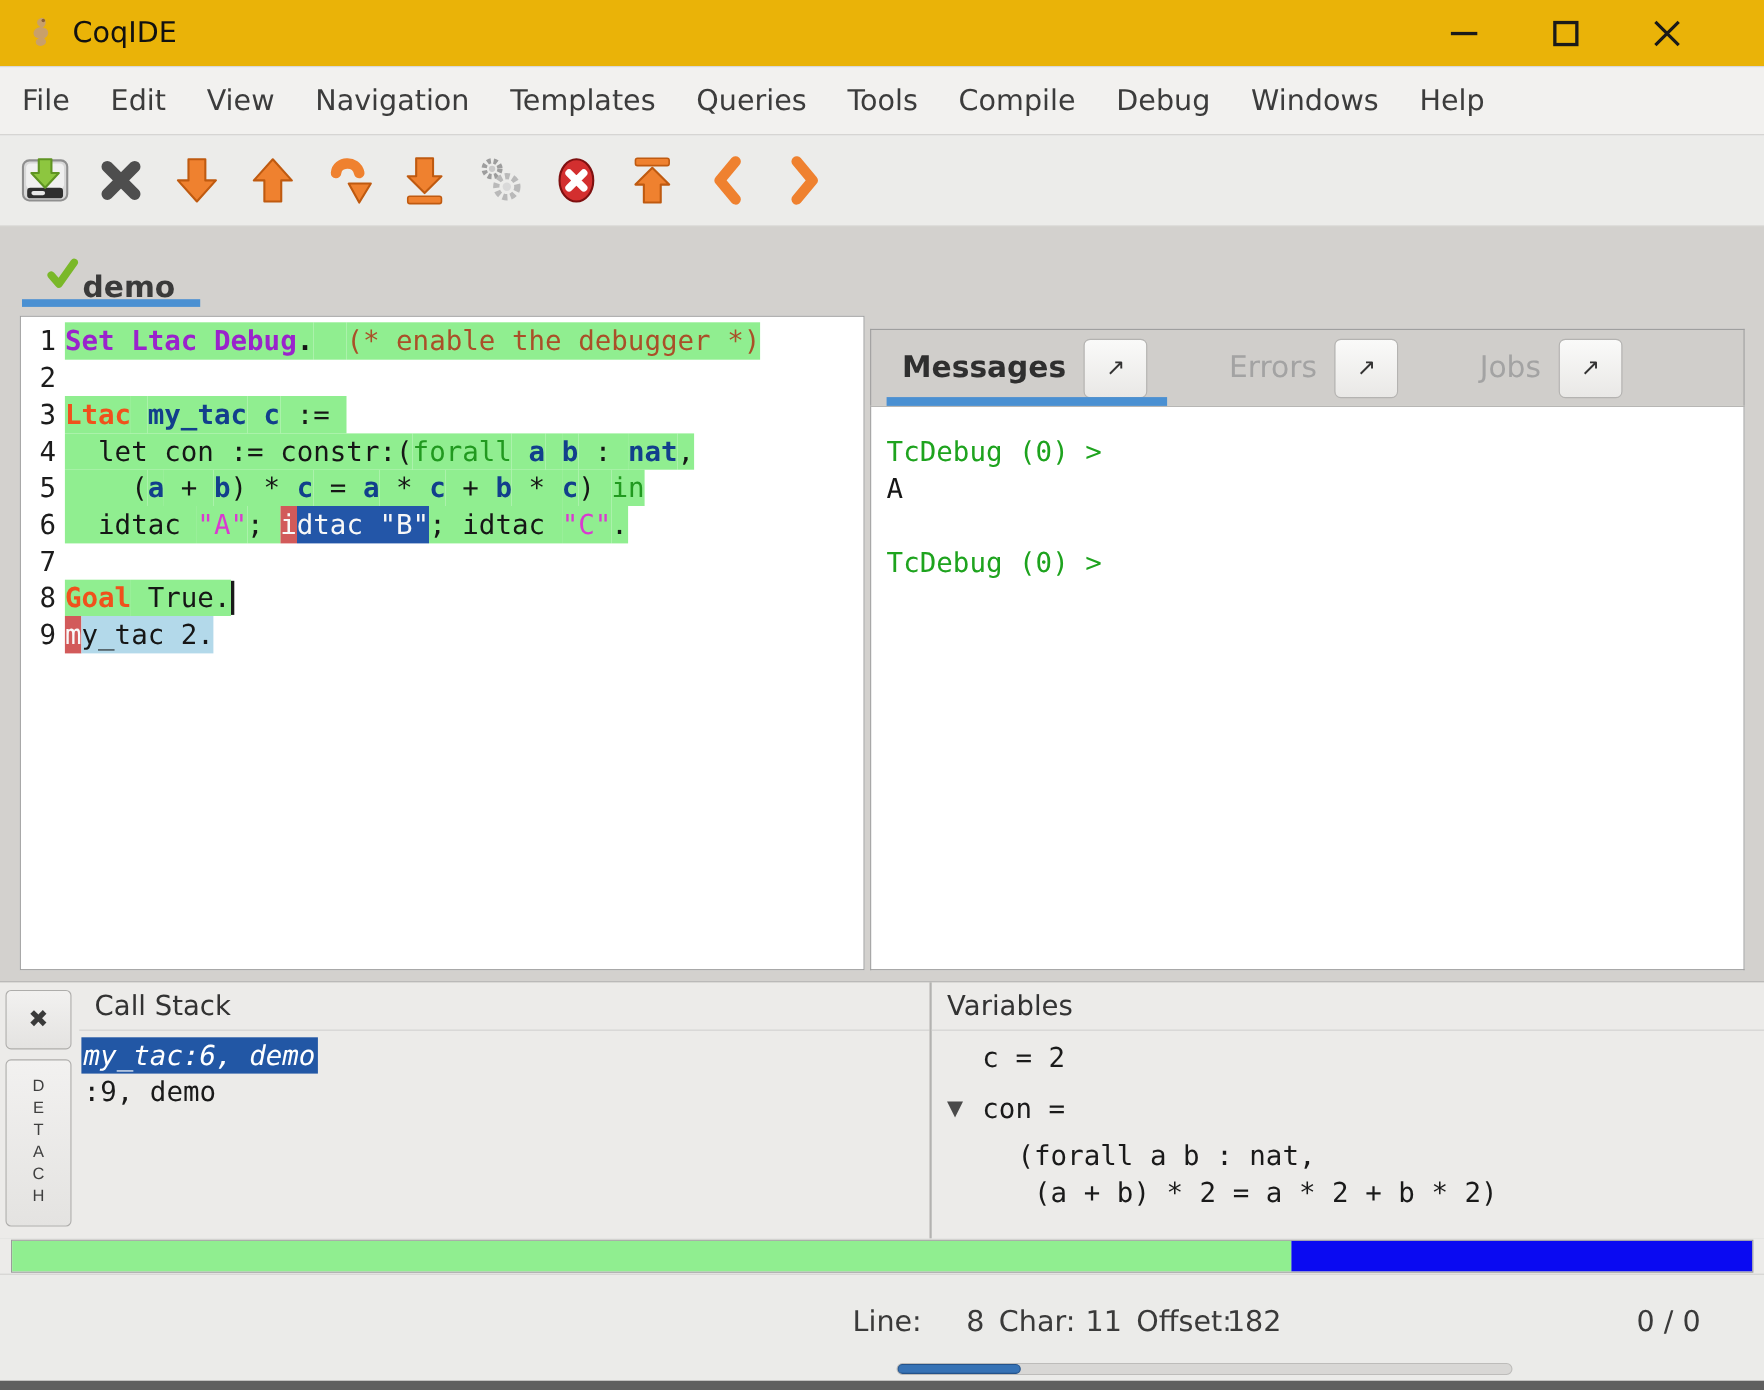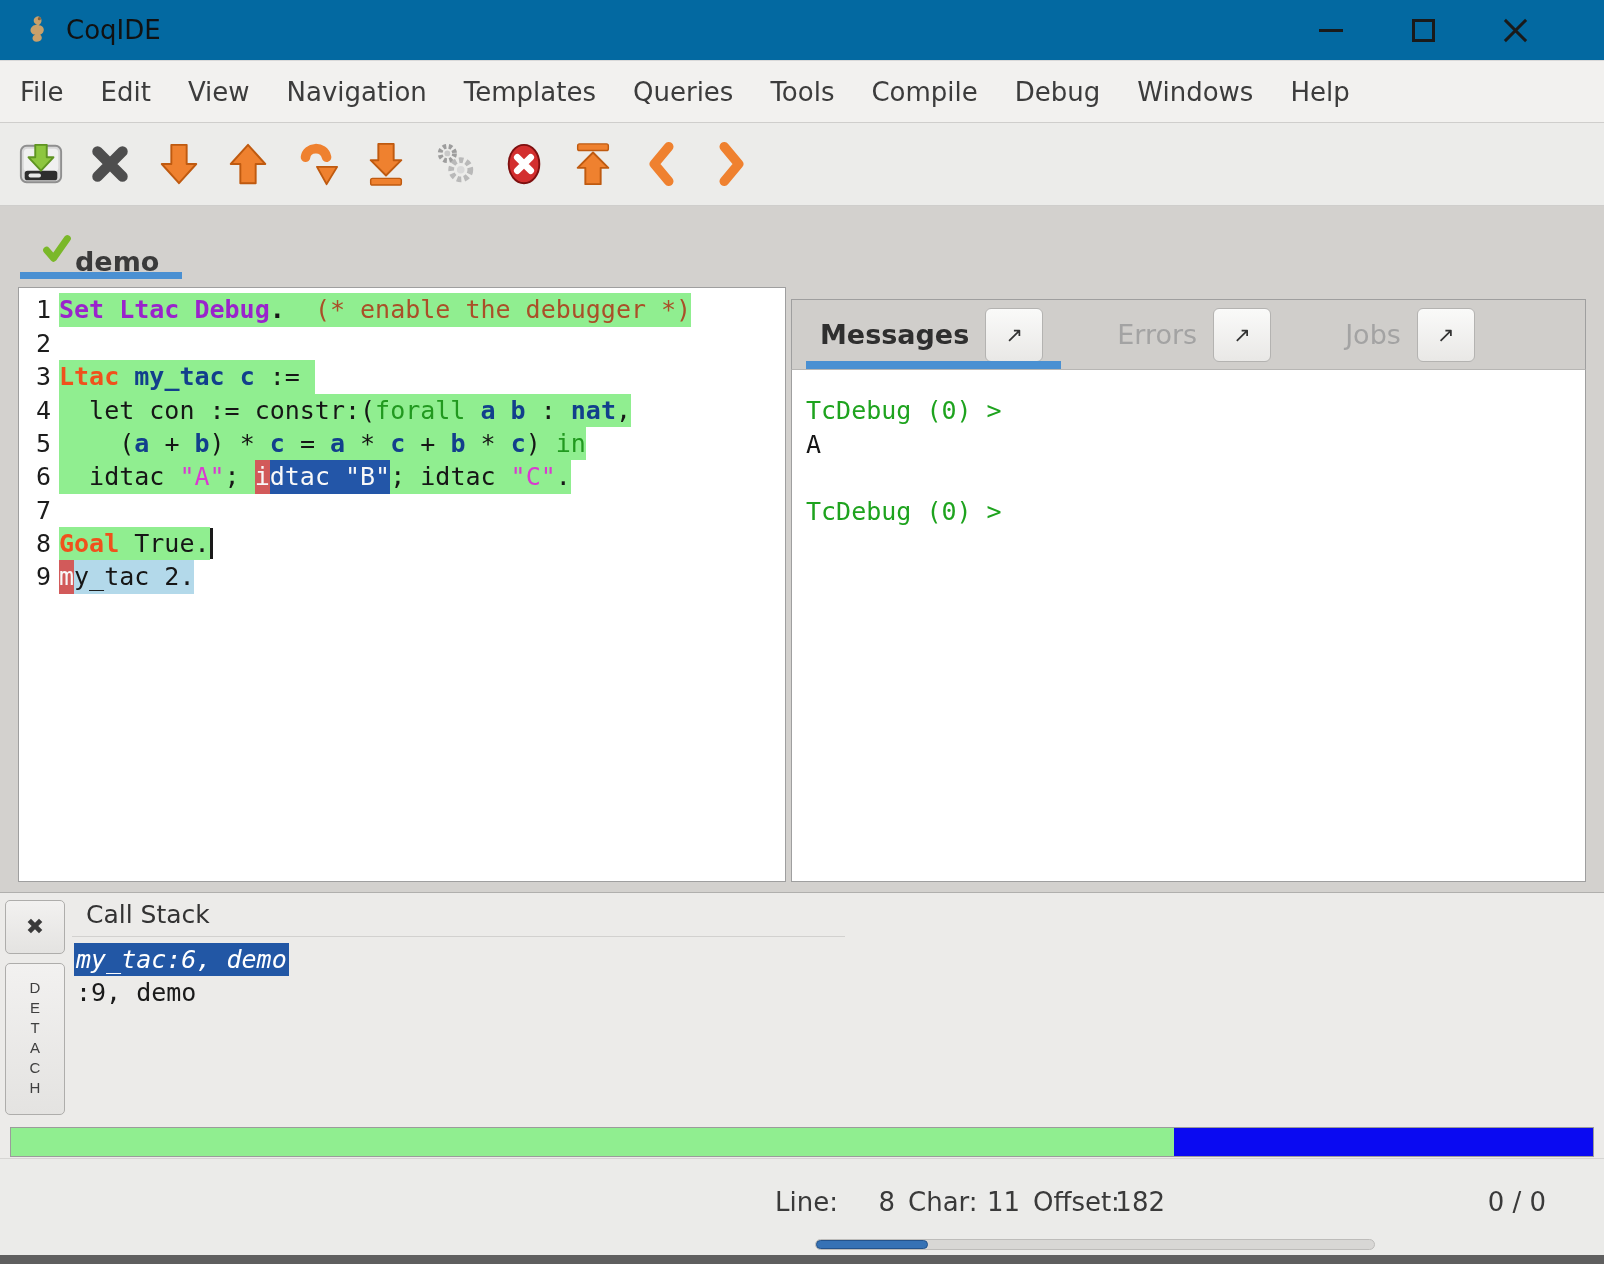--- a/index.html
+++ b/index.html
@@ -1,20 +1,20 @@
 <!DOCTYPE html>
 <html><head>
 <meta charset="utf-8">
 <style>
   * { box-sizing: border-box; margin: 0; padding: 0; }
   body { margin: 0; background: #777; font-family: "DejaVu Sans", "Liberation Sans", sans-serif; }
   .window { width: 1604px; height: 1264px; background: #d3d1ce; outline: 1px solid #8c8c8c; display: flex; flex-direction: column; overflow: hidden; }
 
   
-  .titlebar { height: 62px; background: #0369a1; display: flex; align-items: center; padding: 0 24px; border-bottom: 1px solid #d9d9d9; }
+  .titlebar { height: 62px; background: #eab308; display: flex; align-items: center; padding: 0 24px; border-bottom: 1px solid #d9d9d9; }
   .app-icon { width: 28px; height: 36px; margin-right: 14px; display: inline-flex; align-items: center; }
   .title { font-size: 26px; color: #111; }
   .win-controls { margin-left: auto; display: flex; align-items: center; gap: 58px; padding-right: 48px; }
   .wc { background: none; border: none; width: 34px; height: 34px; display: flex; align-items: center; justify-content: center; cursor: default; }
   .glyph-min { width: 24px; height: 3px; background: #1a1a1a; display: block; }
   .glyph-max { width: 23px; height: 23px; border: 3px solid #1a1a1a; display: block; }
   .glyph-close { width: 27px; height: 27px; }
   .glyph-close path { stroke: #1a1a1a; stroke-width: 3; fill: none; }
 
   
@@ -317,20 +317,29 @@
           <span class="vert">DETACH</span>
         </button>
     </div>
     <div class="callstack-panel">
       <div class="panel-header">Call Stack</div>
       <div class="frames" id="frames">
           <div class="frame selected">my_tac:6, demo</div>
           <div class="frame">:9, demo</div>
         </div>
     </div>
+    <div class="variables-panel">
+      <div class="panel-header">Variables</div>
+      <div class="var-entries" id="varEntries">
+          <div class="var-entry lvl1"><span>c = 2</span></div>
+          <div class="var-entry lvl1 gap-lg"><span class="exp">▼</span><span>con =</span></div>
+          <div class="var-entry lvl2 gap-md"><span>(forall a b : nat,</span></div>
+          <div class="var-entry lvl2"><span> (a + b) * 2 = a * 2 + b * 2)</span></div>
+        </div>
+    </div>
   </div>
 
   <div class="progress-row">
     <div class="progress">
       <div class="pf green" id="pfGreen" style="width: 73.5%; background: rgb(144, 238, 144);"></div>
       <div class="pf blue" id="pfBlue" style="width: 26.5%; background: rgb(10, 10, 242);"></div>
     </div>
   </div>
 
   <div class="statusbar">

